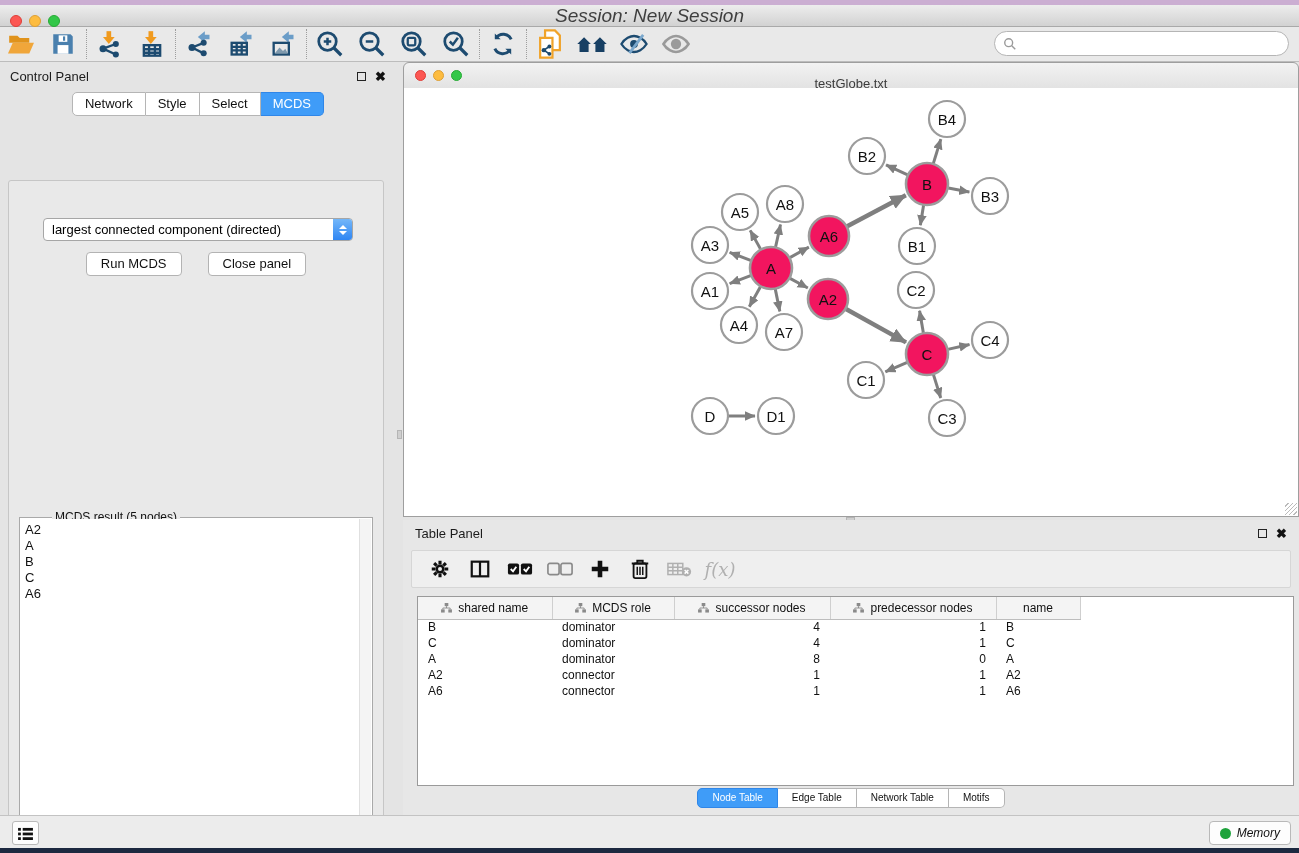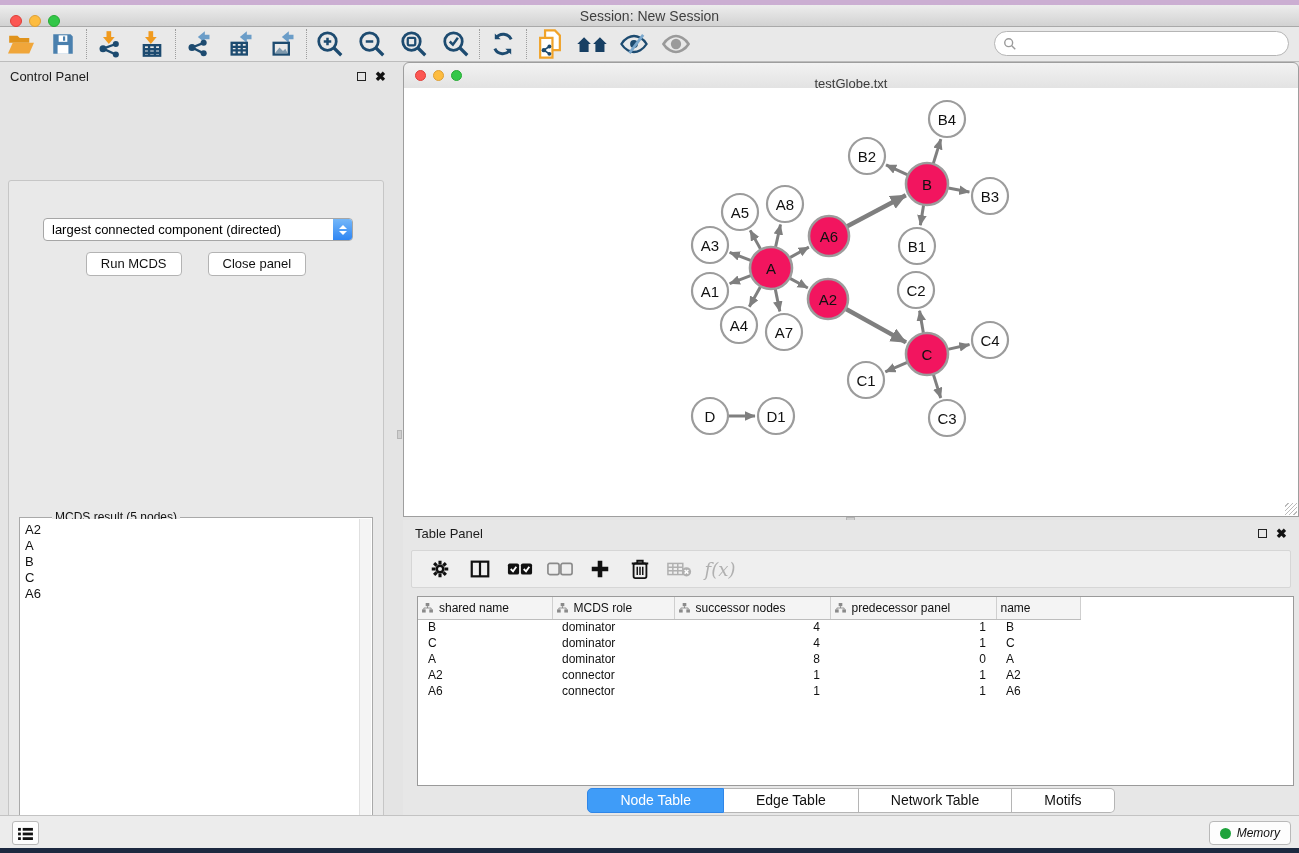--- a/index.html
+++ b/index.html
@@ -8,21 +8,21 @@
   .abs { position:absolute; }
 
   
   .desktop-top { left:0; top:0; width:1299px; height:5px; background:#cbaed2; }
   .desktop-bottom { left:0; top:848px; width:1299px; height:5px; background:#1c2940; }
 
   
   .titlebar { left:0; top:5px; width:1299px; height:22px;
     background:linear-gradient(#ededed,#d2d2d2); border-bottom:1px solid #a9a9a9;
     display:flex; align-items:center; justify-content:center; }
-  .titlebar .title { font-size:14px; color:#3f3f3f; }
+  .titlebar .title { font-size:19px; color:#3f3f3f;font-style:italic; }
   .tl { position:absolute; top:10px; width:12px; height:12px; border-radius:50%; }
   .tl.red { left:10px; background:#fc5753; border:1px solid #df3e38; }
   .tl.yellow { left:29px; background:#fdbc40; border:1px solid #de9f34; }
   .tl.green { left:48px; background:#33c748; border:1px solid #27aa35; }
 
   
   .toolbar { left:0; top:27px; width:1299px; height:35px; background:#e9e9e9;
     border-bottom:1px solid #bcbcbc; display:flex; align-items:center; }
   .tbtn { width:42px; height:33px; display:flex; align-items:center; justify-content:center; cursor:default; }
   .tsep { width:1px; height:30px; border-left:1px dotted #9d9d9d; margin:0 2px; }
@@ -94,26 +94,26 @@
   .tp-head { height:26px; display:flex; align-items:center; padding:0 12px; }
   .tp-toolbar { position:absolute; left:8px; top:30px; width:880px; height:38px; background:#efefef;
     border:1px solid #d6d6d6; border-radius:2px; display:flex; align-items:center; padding-left:10px; gap:4px; }
   .tp-ico { width:36px; height:32px; display:flex; align-items:center; justify-content:center; }
   .fx { font-family:"DejaVu Serif", serif; font-style:italic; font-size:18px; color:#b0b0b0; }
 
   .tp-tablebox { position:absolute; left:14px; top:76px; width:877px; height:190px; background:#fff; border:1px solid #9a9a9a; }
   table.datatable { border-collapse:collapse; table-layout:fixed; font-size:12px; }
   table.datatable th { background:#f4f4f4; border-right:1px solid #cfcfcf; border-bottom:1px solid #bdbdbd;
     font-weight:normal; color:#111; height:22px; text-align:left; padding:0; }
-  table.datatable th .hwrap { display:flex; align-items:center; gap:6px; padding:0 4px; }
+  table.datatable th .hwrap { display:flex; align-items:center; justify-content:center; gap:6px; padding:0 4px; }
   table.datatable td { height:16px; padding:0 10px; color:#111; white-space:nowrap; overflow:hidden; }
   td.num { text-align:right; padding-right:12px; }
 
   .tp-tabs { position:absolute; left:0; top:268px; width:100%; display:flex; justify-content:center; }
-  .tp-tab { font-size:14px; padding:3px 32px 4px; background:#fff; border:1px solid #b5b5b5; border-left:none; color:#111; }
+  .tp-tab { font-size:10px; padding:3px 14px 4px; background:#fff; border:1px solid #b5b5b5; border-left:none; color:#111; }
   .tp-tab:first-child { border-left:1px solid #b5b5b5; border-radius:5px 0 0 5px; }
   .tp-tab:last-child { border-radius:0 5px 5px 0; }
   .tp-tab.active { background:#3f9cf8; border-color:#2f86e8; color:#fff; }
 
   
   .statusbar { left:0; top:815px; width:1299px; height:33px; background:#ececec; border-top:1px solid #c3c3c3;font-style:italic; }
   .list-btn { position:absolute; left:12px; top:5px; width:27px; height:24px; background:#fdfdfd;
     border:1px solid #b9b9b9; border-radius:3px; display:flex; align-items:center; justify-content:center; }
   .memory-btn { position:absolute; right:8px; top:5px; height:24px; background:#fdfdfd;
     border:1px solid #b9b9b9; border-radius:4px; display:flex; align-items:center; gap:6px; padding:0 10px; }
@@ -273,20 +273,26 @@
   </div>
 </div>
 
 <div class="abs control-panel">
   <div class="panel-head">
     <span class="panel-title">Control Panel</span>
     <span class="panel-icons">
       <span class="float-ico"></span>
       <span class="close-ico">✖</span>
     </span>
+  </div>
+  <div class="cp-tabs">
+    <span class="cp-tab">Network</span>
+    <span class="cp-tab">Style</span>
+    <span class="cp-tab">Select</span>
+    <span class="cp-tab active">MCDS</span>
   </div>
   <div class="cp-content">
     <div class="dropdown">
       <span class="dd-text">largest connected component (directed)</span>
       <span class="dd-stepper">
         <i class="dd-up"></i>
           <i class="dd-down"></i>
       </span>
     </div>
     <div class="cp-btnrow">
@@ -544,21 +550,21 @@
               </span>
             </th>
             <th>
               <span class="hwrap">
                 <svg width="11" height="10" viewBox="0 0 12 11">
                   <rect x="4" y="0" width="4" height="3.5" fill="#8a8a8a"></rect>
                   <rect x="0" y="7" width="4" height="3.5" fill="#8a8a8a"></rect>
                   <rect x="8" y="7" width="4" height="3.5" fill="#8a8a8a"></rect>
                   <path d="M6 3.5v2M2 7V5.5h8V7" stroke="#8a8a8a" fill="none"></path>
                 </svg>
-                <span>predecessor panel</span>
+                <span>predecessor nodes</span>
               </span>
             </th>
             <th>
               <span class="hwrap">
                 <span>name</span>
               </span>
             </th>
           </tr>
         </thead>
       <tbody id="table-body">

